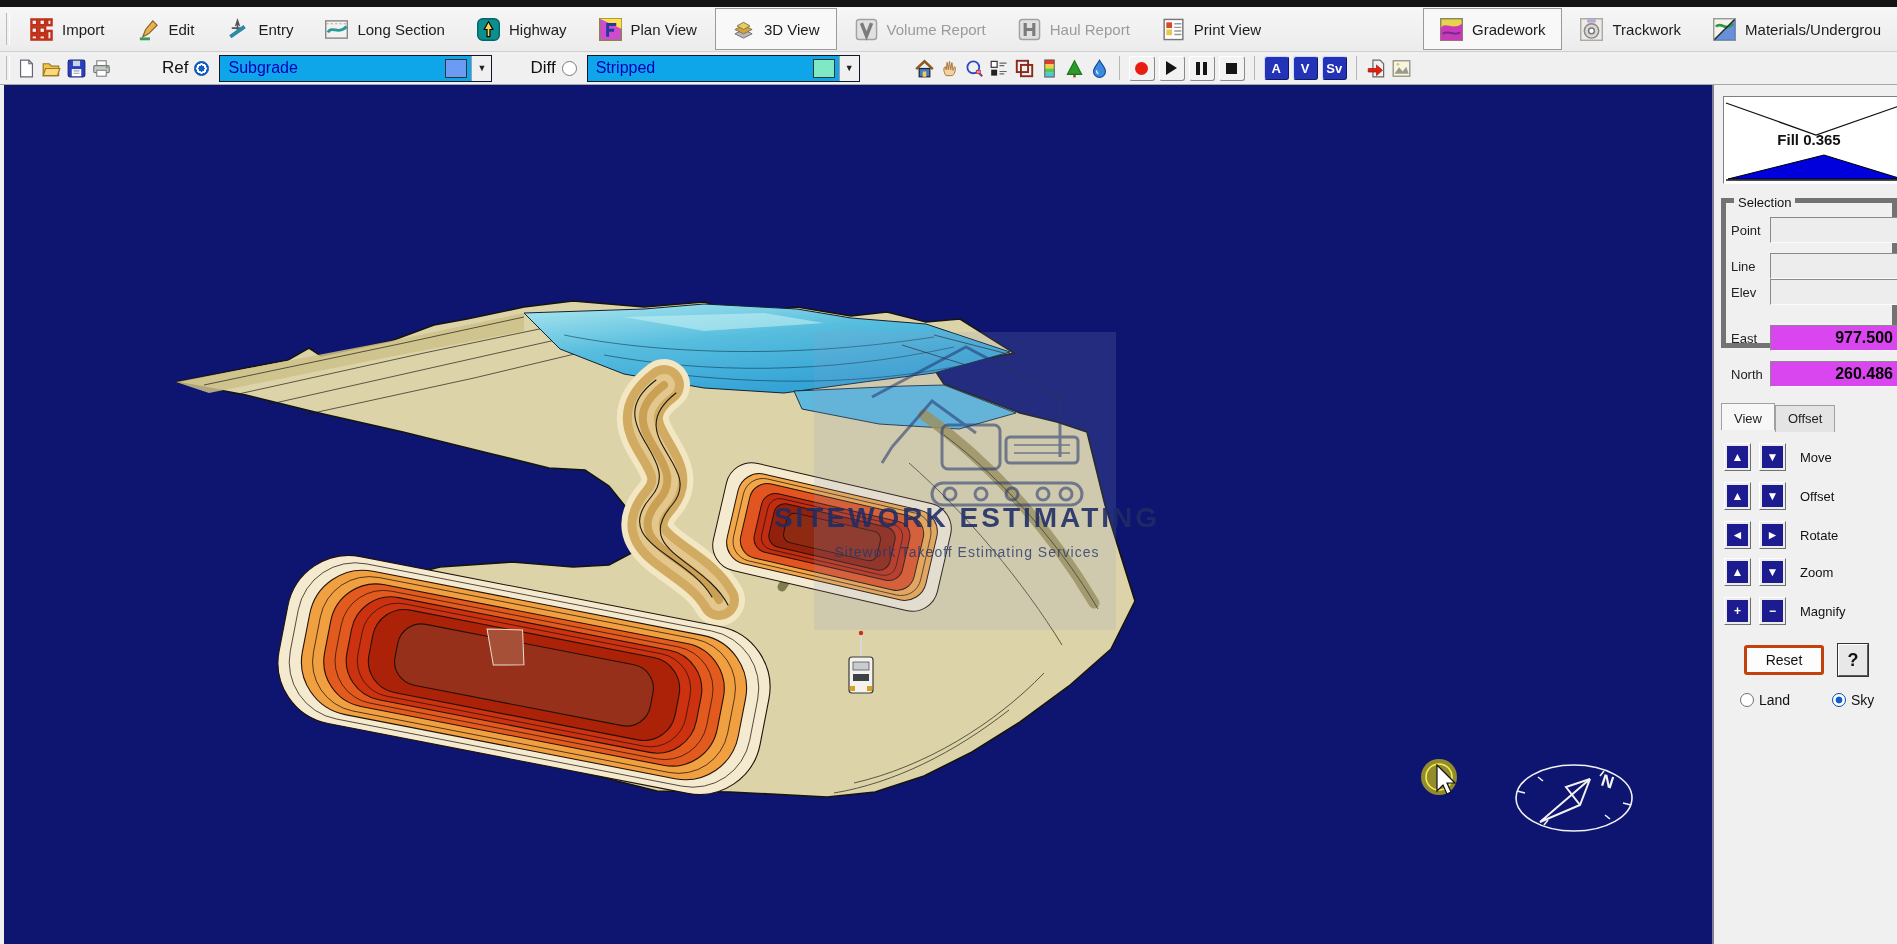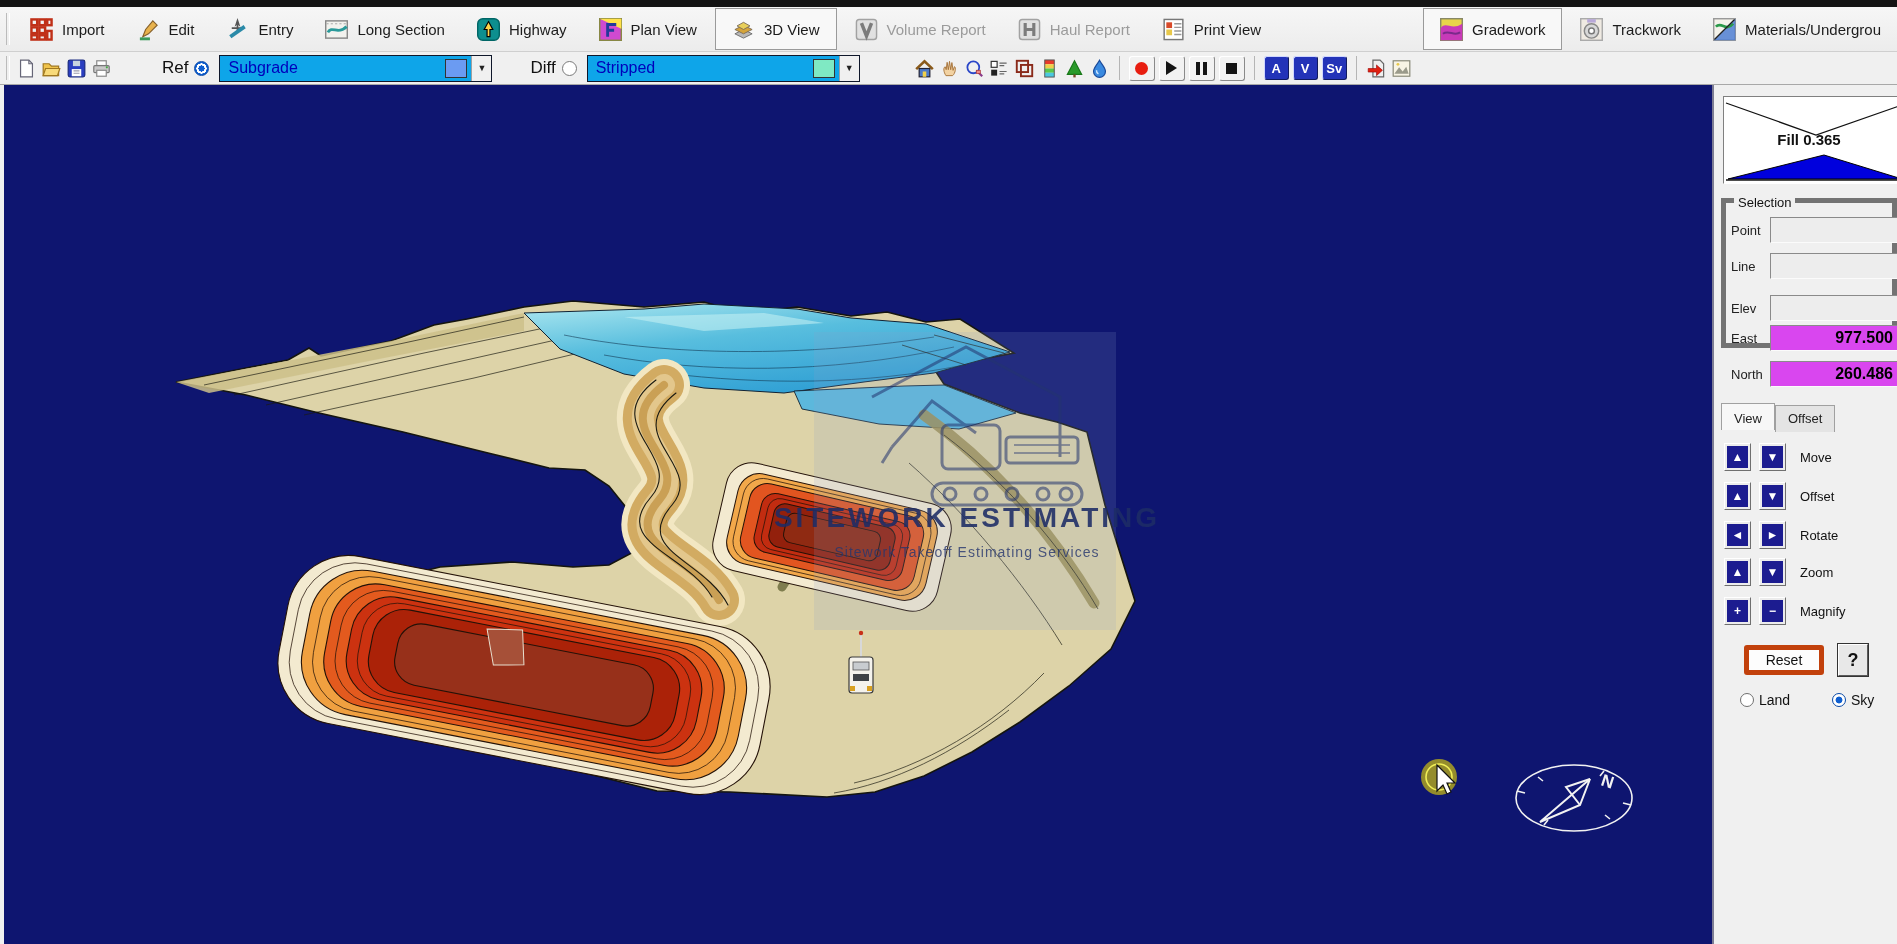--- a/index.html
+++ b/index.html
@@ -73,21 +73,21 @@
     background:#e4e4e4; color:#222; }
   .tab.active { background:#f7f7f7; position:relative; top:-2px; padding-top:7px; }
   .ctrl-row { position:absolute; left:10px; height:30px; display:flex; align-items:center; }
   .nav-btn { width:27px; height:28px; margin-right:8px; background:#ececec;
     border:1px solid; border-color:#fff #6f6f6f #6f6f6f #fff; display:flex;
     align-items:center; justify-content:center; }
   .nav-btn b { display:flex; width:21px; height:22px; background:#1c1c90; color:#fff;
     align-items:center; justify-content:center; font-size:12px; font-weight:bold; }
   .ctrl-lbl { font-size:13px; margin-left:6px; }
   .reset-btn { position:absolute; left:30px; top:560px; width:80px; height:30px; background:#fdfdfd;
-    border:5px solid #c2410c; border-radius:3px; font-size:14px; color:#111;
+    border:3px solid #c2410c; border-radius:3px; font-size:14px; color:#111;
     display:flex; align-items:center; justify-content:center; }
   .help-btn { position:absolute; left:124px; top:559px; width:30px; height:32px; background:#e8e8e8;
     border:1px solid; border-color:#fff #5a5a5a #5a5a5a #fff; outline:1px solid #333;
     font-size:18px; font-weight:bold; display:flex; align-items:center; justify-content:center; }
   .radio-row { position:absolute; left:0; top:607px; width:185px; }
   .pr { position:absolute; display:flex; align-items:center; font-size:14px; }
   .pradio { width:14px; height:14px; border-radius:50%; margin-right:5px; }
   .pradio.off { background:#fff; border:1px solid #707070; }
   .pradio.on  { background:radial-gradient(circle,#0f5fd0 0 3.4px,#ffffff 3.6px); border:1px solid #0a4aa8; }
 </style>
@@ -479,21 +479,21 @@
   <div class="sel-group">
     <span class="sel-title">Selection</span>
     <div class="sel-row" style="top:14px;">
       <span class="sl">Point</span>
       <span class="sel-field"></span>
     </div>
     <div class="sel-row" style="top:50px;">
       <span class="sl">Line</span>
       <span class="sel-field"></span>
     </div>
-    <div class="sel-row" style="top:92px;">
+    <div class="sel-row" style="top:76px;">
       <span class="sl">Elev</span>
       <span class="sel-field"></span>
     </div>
     <div class="sel-row" style="top:122px;">
       <span class="sl">East</span>
       <span class="sel-field filled">977.500</span>
     </div>
     <div class="sel-row" style="top:158px;">
       <span class="sl">North</span>
       <span class="sel-field filled">260.486</span>

